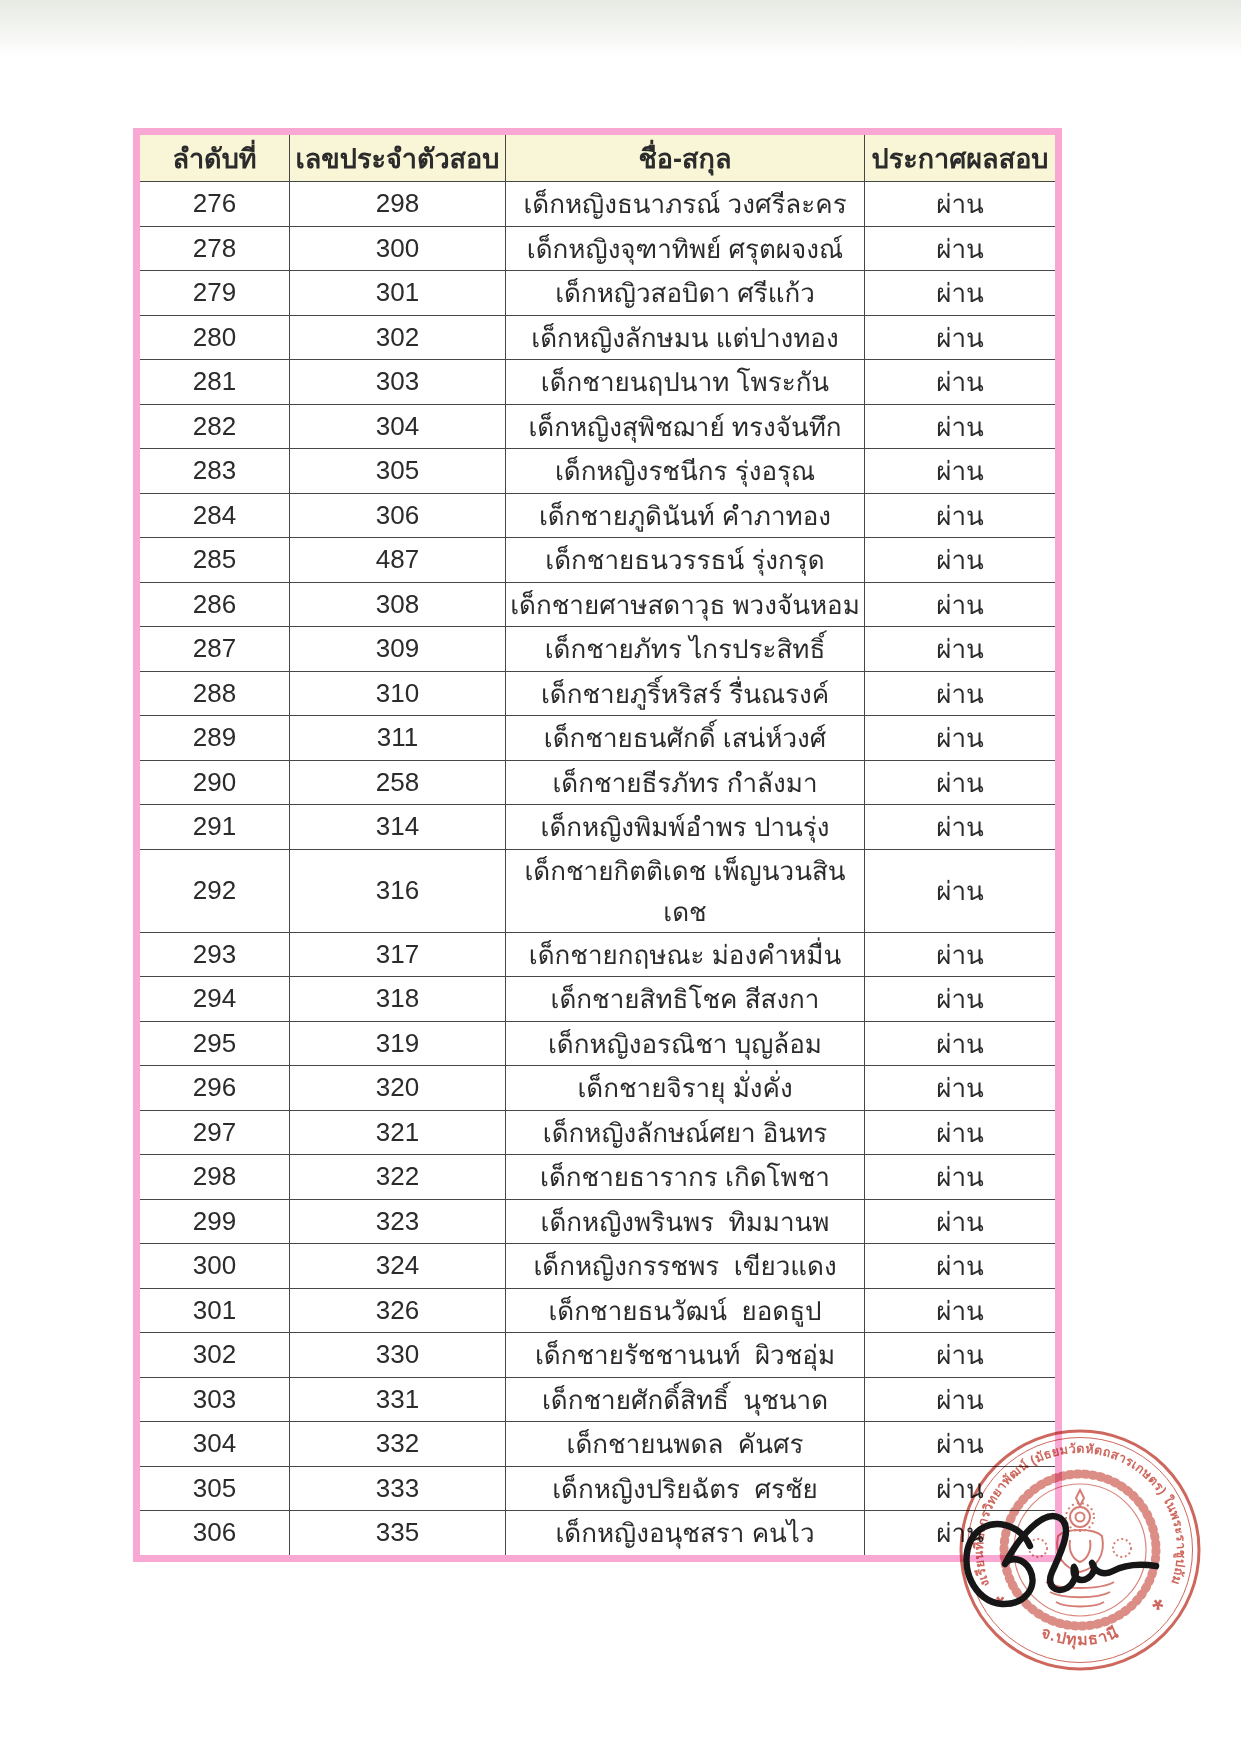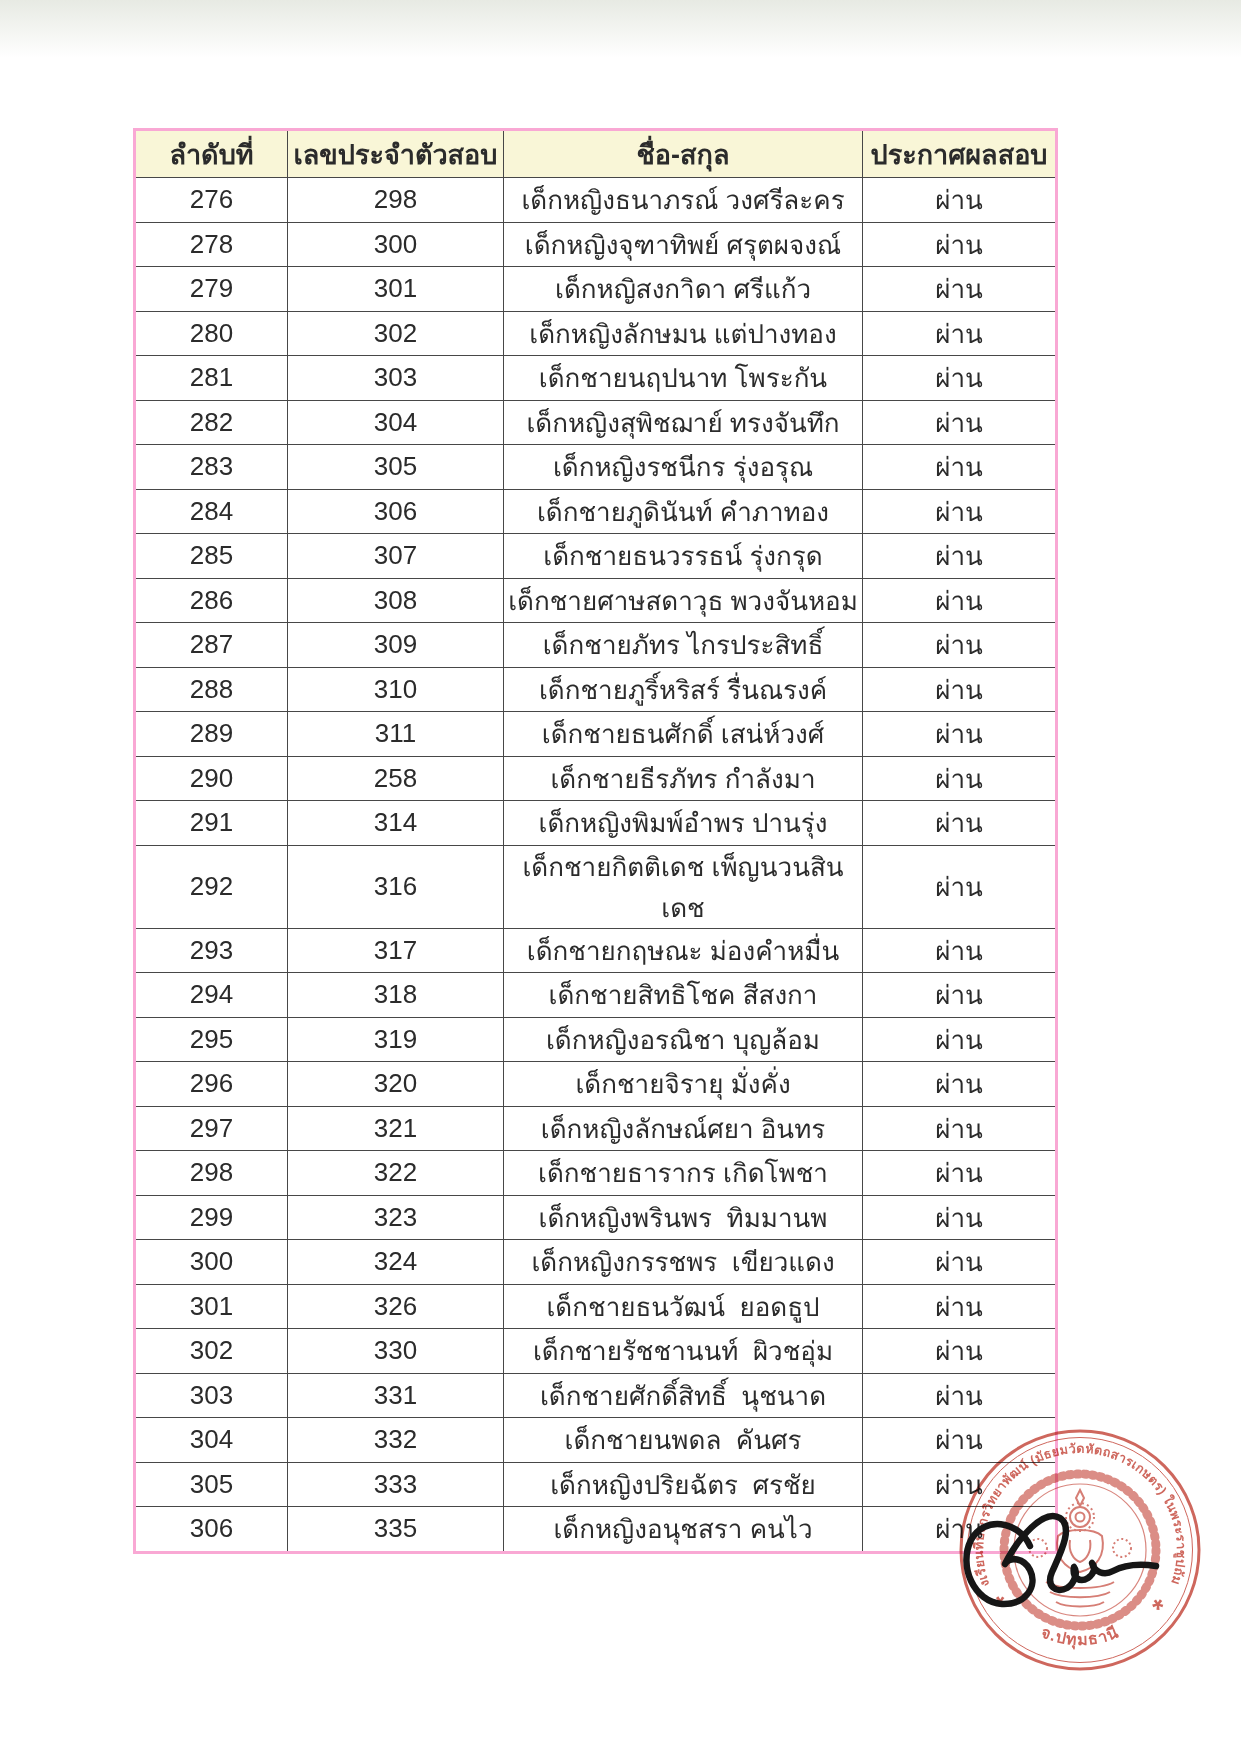--- a/index.html
+++ b/index.html
@@ -13,21 +13,21 @@
   }
   .scan-band{
     position:absolute;left:0;top:0;width:1241px;height:58px;
     background:linear-gradient(#e7eae3,#ffffff);
   }
   .table-wrap{
     position:absolute;left:133px;top:128px;width:922px;
   }
   table.results{
     border-collapse:collapse;table-layout:fixed;width:922px;
-    border:3px solid #f9a8d4;
+    border:7px solid #f9a8d4;
   }
   table.results th, table.results td{
     border:1.6px solid #474747;
     font-size:26px;
     overflow:hidden;
     white-space:pre-wrap;
     padding:0;
   }
   table.results th{
     height:46px;
@@ -90,21 +90,21 @@
   <tr>
     <td class="c-no">278</td>
     <td class="c-id">300</td>
     <td class="c-name">เด็กหญิงจุฑาทิพย์ ศรุตผจงณ์</td>
     <td class="c-result">ผ่าน</td>
   </tr>
 
   <tr>
     <td class="c-no">279</td>
     <td class="c-id">301</td>
-    <td class="c-name">เด็กหญิสงกาิดา ศรีแก้ว</td>
+    <td class="c-name">เด็กหญิวสอบิดา ศรีแก้ว</td>
     <td class="c-result">ผ่าน</td>
   </tr>
 
   <tr>
     <td class="c-no">280</td>
     <td class="c-id">302</td>
     <td class="c-name">เด็กหญิงลักษมน แต่ปางทอง</td>
     <td class="c-result">ผ่าน</td>
   </tr>
 
@@ -131,21 +131,21 @@
 
   <tr>
     <td class="c-no">284</td>
     <td class="c-id">306</td>
     <td class="c-name">เด็กชายภูดินันท์ คำภาทอง</td>
     <td class="c-result">ผ่าน</td>
   </tr>
 
   <tr>
     <td class="c-no">285</td>
-    <td class="c-id">307</td>
+    <td class="c-id">487</td>
     <td class="c-name">เด็กชายธนวรรธน์ รุ่งกรุด</td>
     <td class="c-result">ผ่าน</td>
   </tr>
 
   <tr>
     <td class="c-no">286</td>
     <td class="c-id">308</td>
     <td class="c-name">เด็กชายศาษสดาวุธ พวงจันหอม</td>
     <td class="c-result">ผ่าน</td>
   </tr>

